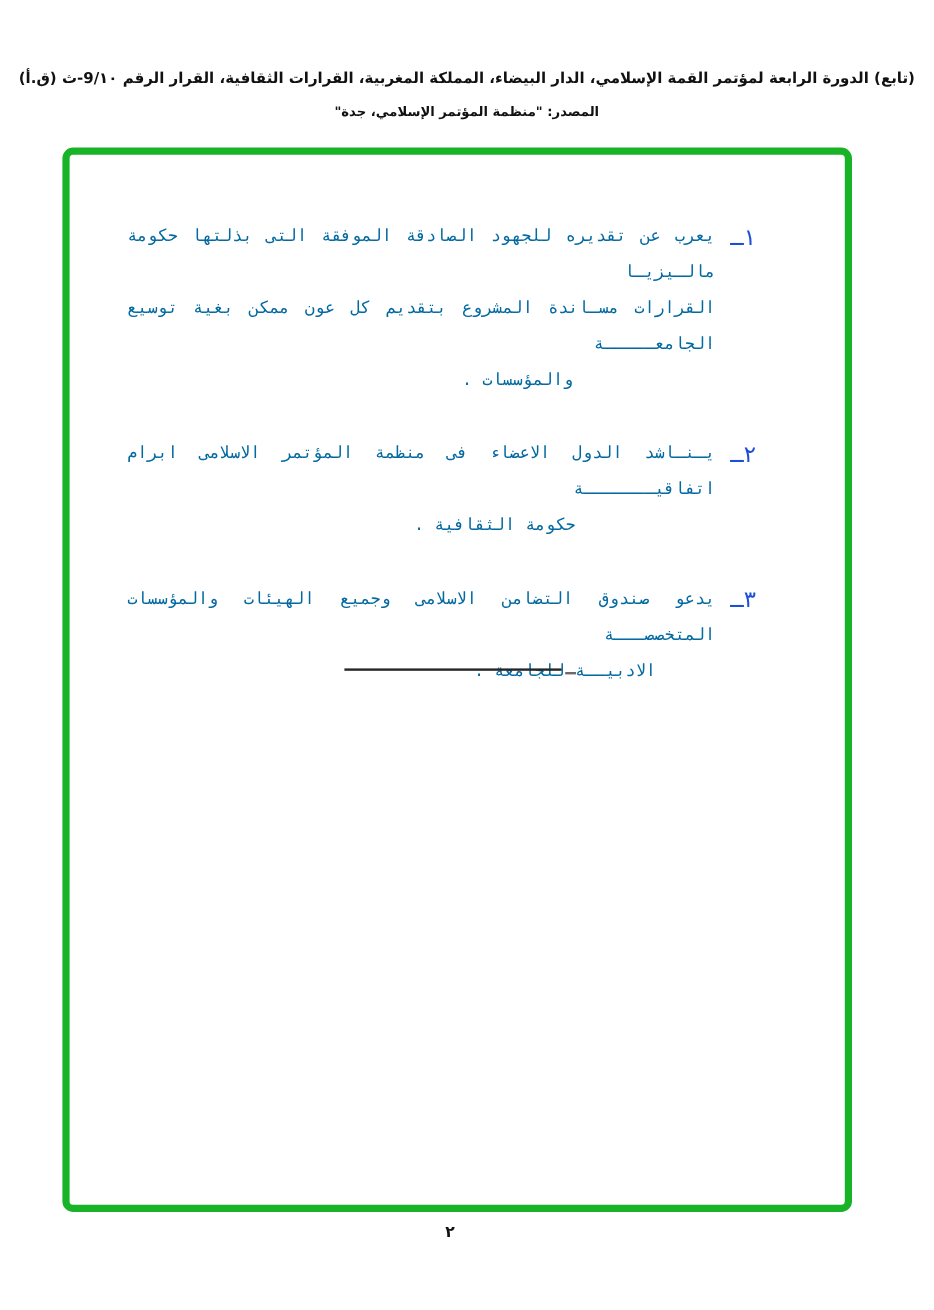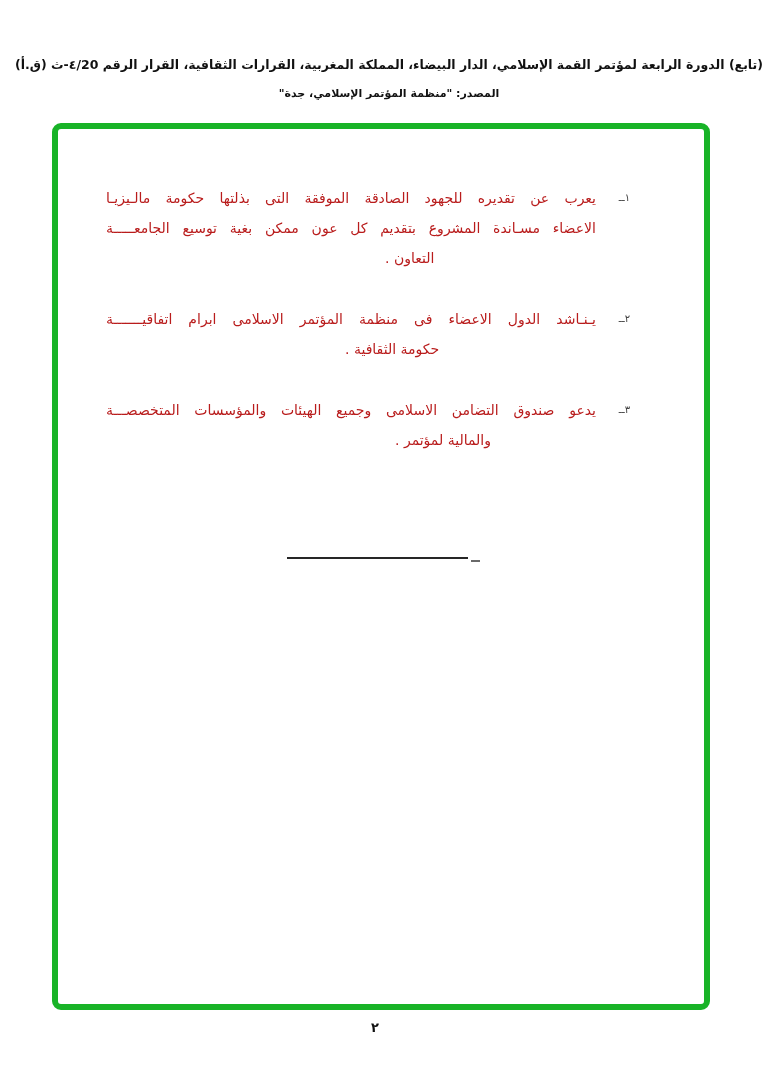--- a/index.html
+++ b/index.html
@@ -53,30 +53,31 @@
     background: #fff;
   }
   .clause {
     display: flex;
     margin-bottom: 31px;
     direction: rtl;
   }
   .clause-num {
     flex: none;
     width: 34px;
-    font-size: 10px;
+    font-size: 19px;
     line-height: 30px;
-    color: #404040;
+    color: #1d4ed8;
   }
   .clause-text {
     flex: none;
     width: 490px;
     font-size: 14px;
     line-height: 30px;
-    color: #b91c1c;
+    color: #0369a1;
+    font-family: Liberation Mono, monospace;
   }
   .line { min-height: 30px; }
   .line.full {
     text-align: justify;
     text-align-last: justify;
     word-spacing: 1px;
   }
   .line.end { text-align: left; }
   .end-1 { padding-left: 279px; }
   .end-2 { padding-left: 239px; }
@@ -104,47 +105,47 @@
     width: 40px;
     text-align: center;
     font-size: 13px;
     font-weight: bold;
     color: #111;
   }
 </style>
 </head>
 <body>
 
-<div class="hdr1">(تابع) الدورة الرابعة لمؤتمر القمة الإسلامي، الدار البيضاء، المملكة المغربية، القرارات الثقافية، القرار الرقم ٤/20-ث (ق.أ)</div>
+<div class="hdr1">(تابع) الدورة الرابعة لمؤتمر القمة الإسلامي، الدار البيضاء، المملكة المغربية، القرارات الثقافية، القرار الرقم 9/١٠-ث (ق.أ)</div>
 <div class="hdr2">المصدر:  "منظمة المؤتمر الإسلامي، جدة"</div>
 
 <div class="green-box">
 
   <div class="clause">
     <div class="clause-num">١ــ</div>
     <div class="clause-text">
       <div class="line full">يعرب عن تقديره للجهود الصادقة الموفقة التى بذلتها حكومة مالـيزيـا</div>
-      <div class="line full">الاعضاء مسـاندة المشروع بتقديم كل عون ممكن بغية توسيع الجامعـــــة</div>
-      <div class="line end end-1">التعاون .</div>
+      <div class="line full">القرارات مسـاندة المشروع بتقديم كل عون ممكن بغية توسيع الجامعـــــة</div>
+      <div class="line end end-1">والمؤسسات .</div>
     </div>
   </div>
 
   <div class="clause">
     <div class="clause-num">٢ــ</div>
     <div class="clause-text">
       <div class="line full">يـنـاشد الدول الاعضاء فى منظمة المؤتمر الاسلامى ابرام اتفاقيـــــــة</div>
       <div class="line end end-2">حكومة الثقافية .</div>
     </div>
   </div>
 
   <div class="clause">
     <div class="clause-num">٣ــ</div>
     <div class="clause-text">
       <div class="line full">يدعو صندوق التضامن الاسلامى وجميع الهيئات والمؤسسات المتخصصـــة</div>
-      <div class="line end end-3">والمالية لمؤتمر .</div>
+      <div class="line end end-3">الادبيــة للجامعة .</div>
     </div>
   </div>
 
   <div class="divider"></div>
   <div class="divider-artifact"></div>
 
 </div>
 
 <div class="page-num">٢</div>
 

